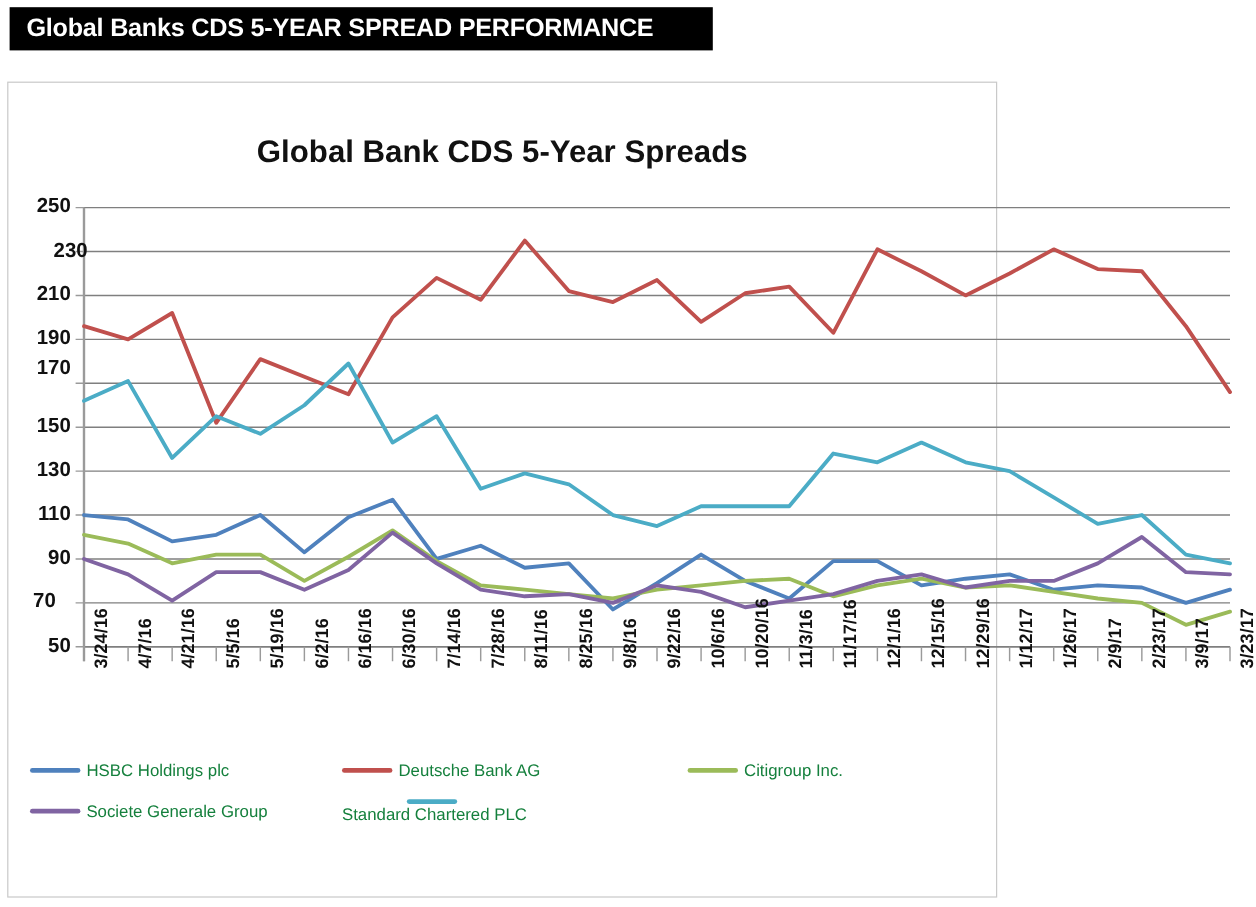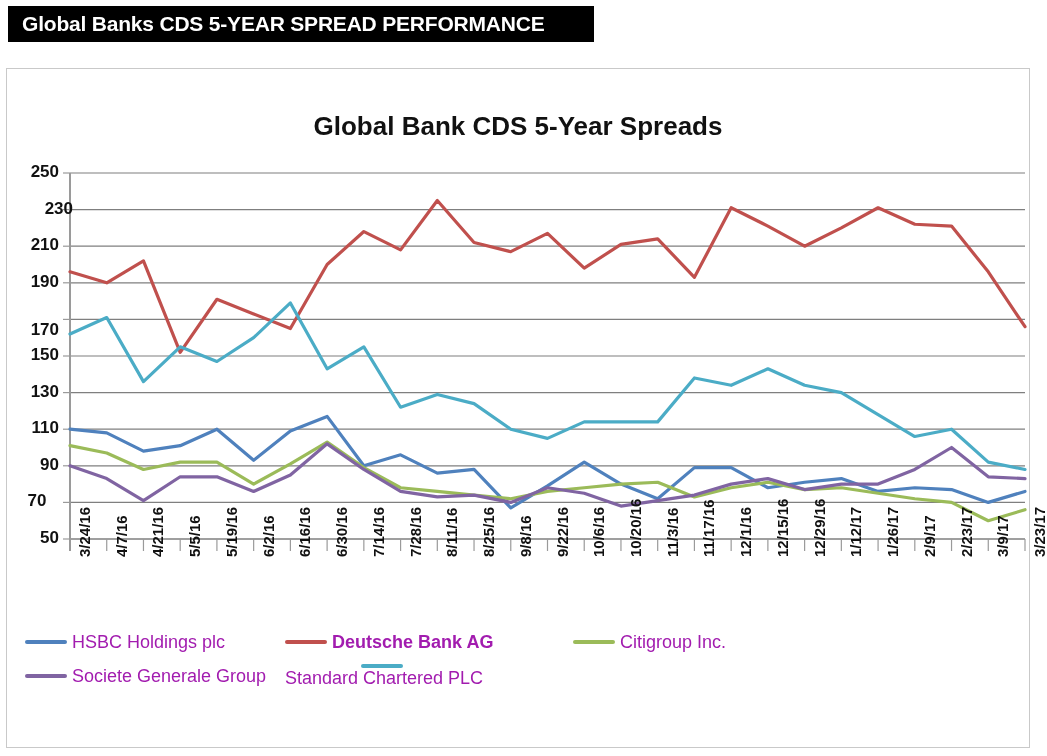--- a/index.html
+++ b/index.html
@@ -17,21 +17,21 @@
     background:#000000;
   }
   .banner-title{
     position:absolute;left:14px;top:6px;
     color:#ffffff;font-size:21px;font-weight:bold;
     letter-spacing:-0.2px;white-space:nowrap;
   }
 
   
   .chart-frame{
-    position:absolute;left:6px;top:68px;width:1024px;height:680px;
+    position:absolute;left:6px;top:68px;width:825px;height:680px;
     border:1px solid #c9c9c9;background:#ffffff;box-sizing:border-box;
   }
   .chart-title{
     position:absolute;left:0;top:42px;width:100%;
     text-align:center;font-size:26px;font-weight:bold;color:#111;
   }
 
   
   .plot-wrap{position:absolute;left:0;top:0;width:1033px;height:680px;}
   svg.plot{position:absolute;left:0;top:0;}
@@ -50,21 +50,21 @@
 
   
   .legend{
     position:absolute;left:18px;top:556px;width:1000px;
   }
   .legend-row{display:flex;align-items:center;height:34px;}
   .legend-item{display:flex;align-items:center;}
   .legend-swatch{
     width:42px;height:4px;border-radius:2px;margin-right:5px;flex:0 0 auto;
   }
-  .legend-label{font-size:18px;color:#a21caf;white-space:nowrap;}
+  .legend-label{font-size:14px;color:#15803d;white-space:nowrap;}
 </style>
 </head>
 <body>
 
 <div class="page">
 
   <div class="banner">
     <div class="banner-title">Global Banks CDS 5-YEAR SPREAD PERFORMANCE</div>
   </div>
 
@@ -128,21 +128,21 @@
           <polyline points="63.00,202.82 99.73,213.80 136.46,191.84 173.19,283.34 209.92,230.27 246.65,244.91 283.38,259.55 320.12,195.50 356.85,162.56 393.58,180.86 430.31,131.45 467.04,173.54 503.77,182.69 540.50,164.39 577.23,199.16 613.96,175.37 650.69,169.88 687.42,208.31 724.15,138.77 760.88,157.07 797.62,177.20 834.35,158.90 871.08,138.77 907.81,155.24 944.54,157.07 981.27,202.82 1018.00,257.72" fill="none" stroke="#C0504D" stroke-width="3.2" stroke-linejoin="round" stroke-linecap="round"></polyline>
           <polyline points="63.00,376.67 99.73,383.99 136.46,400.46 173.19,393.14 209.92,393.14 246.65,415.10 283.38,394.97 320.12,373.01 356.85,398.63 393.58,418.76 430.31,422.42 467.04,426.08 503.77,429.74 540.50,422.42 577.23,418.76 613.96,415.10 650.69,413.27 687.42,427.91 724.15,418.76 760.88,413.27 797.62,420.59 834.35,418.76 871.08,424.25 907.81,429.74 944.54,433.40 981.27,451.70 1018.00,440.72" fill="none" stroke="#9BBB59" stroke-width="3.2" stroke-linejoin="round" stroke-linecap="round"></polyline>
           <polyline points="63.00,396.80 99.73,409.61 136.46,431.57 173.19,407.78 209.92,407.78 246.65,422.42 283.38,405.95 320.12,374.84 356.85,400.46 393.58,422.42 430.31,427.91 467.04,426.08 503.77,433.40 540.50,418.76 577.23,424.25 613.96,437.06 650.69,431.57 687.42,426.08 724.15,415.10 760.88,409.61 797.62,420.59 834.35,415.10 871.08,415.10 907.81,400.46 944.54,378.50 981.27,407.78 1018.00,409.61" fill="none" stroke="#8064A2" stroke-width="3.2" stroke-linejoin="round" stroke-linecap="round"></polyline>
           <polyline points="63.00,265.04 99.73,248.57 136.46,312.62 173.19,277.85 209.92,292.49 246.65,268.70 283.38,233.93 320.12,299.81 356.85,277.85 393.58,338.24 430.31,325.43 467.04,334.58 503.77,360.20 540.50,369.35 577.23,352.88 613.96,352.88 650.69,352.88 687.42,308.96 724.15,316.28 760.88,299.81 797.62,316.28 834.35,323.60 871.08,345.56 907.81,367.52 944.54,360.20 981.27,393.14 1018.00,400.46" fill="none" stroke="#4BACC6" stroke-width="3.2" stroke-linejoin="round" stroke-linecap="round"></polyline>
         </svg>
       <div id="ylabels">
           <div class="ytick" style="left: 8px; top: 93px;">250</div>
           <div class="ytick" style="left: 22px; top: 129.6px;">230</div>
           <div class="ytick" style="left: 8px; top: 166.2px;">210</div>
           <div class="ytick" style="left: 8px; top: 202.8px;">190</div>
-          <div class="ytick" style="left: 8px; top: 251px;">170</div>
+          <div class="ytick" style="left: 8px; top: 228px;">170</div>
           <div class="ytick" style="left: 8px; top: 276px;">150</div>
           <div class="ytick" style="left: 8px; top: 312.6px;">130</div>
           <div class="ytick" style="left: 8px; top: 349.2px;">110</div>
           <div class="ytick" style="left: 8px; top: 385.8px;">90</div>
           <div class="ytick" style="left: 8px; top: 422.4px; text-align: center;">70</div>
           <div class="ytick" style="left: 8px; top: 459px;">50</div>
         </div>
       <div id="xlabels">
           <div class="xtick" style="left: 69px; top: 488px;">3/24/16</div>
           <div class="xtick" style="left: 105.731px; top: 488px;">4/7/16</div>
@@ -173,21 +173,21 @@
           <div class="xtick" style="left: 1024px; top: 488px;">3/23/17</div>
         </div>
     </div>
 
     <div class="legend" id="legend">
         <div class="legend-row" style="position: relative;">
           <div class="legend-item" style="position: absolute; left: 0px;">
             <span class="legend-swatch" style="background: rgb(79, 129, 189);"></span>
             <span class="legend-label">HSBC Holdings plc</span>
           </div>
-          <div class="legend-item" style="position: absolute; left: 260px; font-weight: bold;">
+          <div class="legend-item" style="position: absolute; left: 260px;">
             <span class="legend-swatch" style="background: rgb(192, 80, 77);"></span>
             <span class="legend-label">Deutsche Bank AG</span>
           </div>
           <div class="legend-item" style="position: absolute; left: 548px;">
             <span class="legend-swatch" style="background: rgb(155, 187, 89);"></span>
             <span class="legend-label">Citigroup Inc.</span>
           </div>
         </div>
         <div class="legend-row" style="position: relative; text-decoration: underline;">
           <div class="legend-item" style="position: absolute; left: 0px;">

